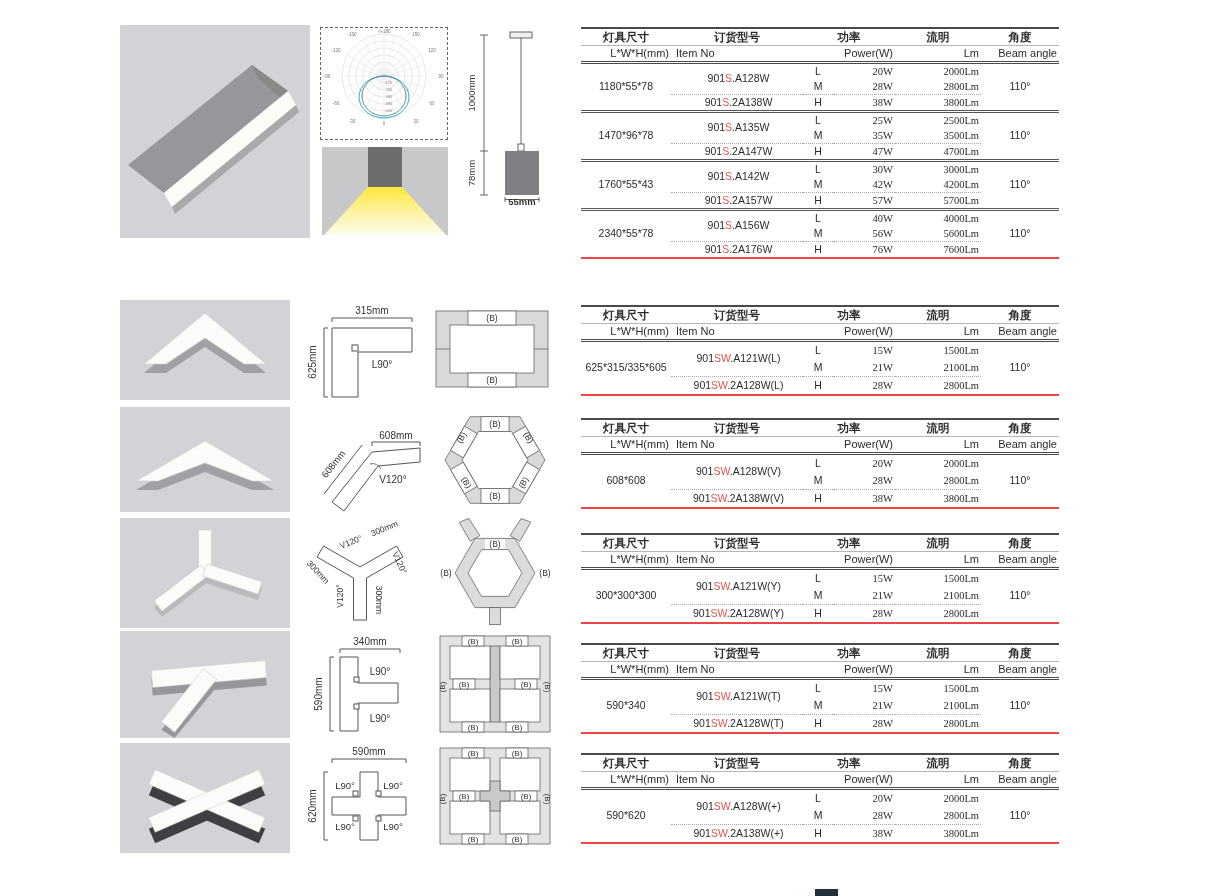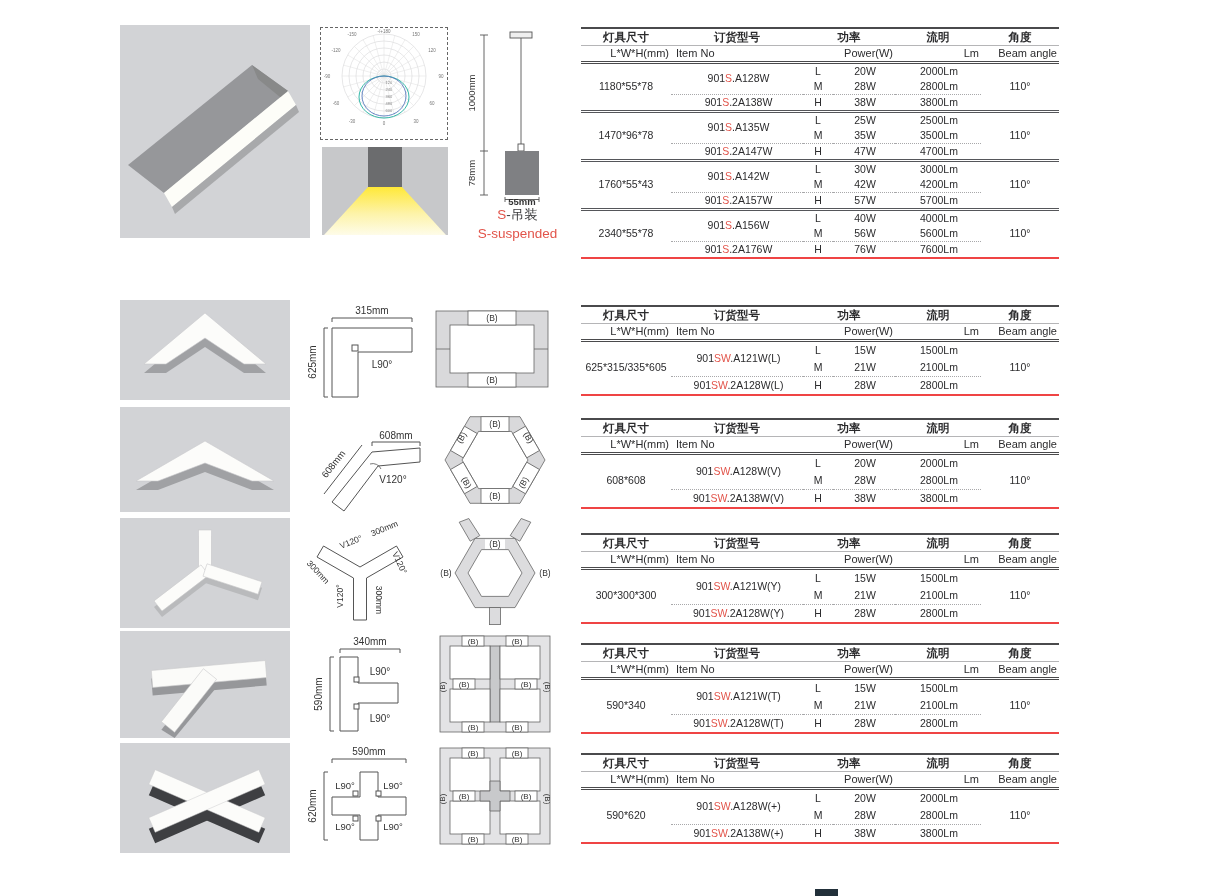--- a/index.html
+++ b/index.html
@@ -12,21 +12,21 @@
           font-size:15px;line-height:29px;padding-left:12px;box-sizing:border-box;letter-spacing:.2px;white-space:nowrap;}
   
   table.spec{position:absolute;border-collapse:collapse;table-layout:fixed;width:478px;border-bottom:2px solid #ef4444;}
   table.spec td{font-size:10.5px;color:#2b2b2d;padding:0 2px;height:15px;line-height:1.05;white-space:nowrap;overflow:hidden;}
   table.spec tr.hcn td{font-weight:bold;font-size:11.5px;text-align:center;height:16px;border-top:2px solid #4a4a4c;border-bottom:1px solid #b5b5b7;}
   table.spec tr.hen td{font-size:11px;text-align:right;height:15px;border-bottom:3px double #4a4a4c;}
   table.spec tr.gs td{border-top:3px double #55565a;}
   table.spec td.size{text-align:center;}
   table.spec td.item{text-align:center;padding-left:5px;}
   table.spec td.pl{text-align:center;}
-  table.spec td.pw,table.spec td.lm{text-align:center;padding-left:4px;}
+  table.spec td.pw,table.spec td.lm{text-align:right;padding-left:4px;font-family:Liberation Serif, serif;}
   table.spec td.ang{text-align:center;}
   table.spec td.dotb{border-bottom:1px dotted #a8a8aa;}
   table.smd tr.body td{height:17px;}
   
   .susp-label{position:absolute;left:455px;top:206px;width:125px;text-align:center;color:#3a3a3c;}
   .susp-label .l1{font-size:13.5px;}
   .susp-label .l2{font-size:13.5px;margin-top:2px;}
   .polar-box{position:absolute;left:320px;top:27px;width:128px;height:113px;border:1px dashed #666;box-sizing:border-box;background:#fff;}
   .cutmark{position:absolute;left:815px;top:889px;width:23px;height:7px;background:#22303a;}
   text{font-family:"Liberation Sans",sans-serif;}
@@ -128,24 +128,20 @@
         <line x1="24" y1="125" x2="24" y2="169"></line>
           <line x1="20" y1="169" x2="28" y2="169"></line>
         <line x1="45" y1="171" x2="45" y2="176"></line>
           <line x1="79" y1="171" x2="79" y2="176"></line>
           <line x1="45" y1="173.5" x2="79" y2="173.5"></line>
       </g>
       <text x="15" y="67" transform="rotate(-90 15 67)" font-size="9.5" fill="#333" text-anchor="middle">1000mm</text>
       <text x="15" y="147" transform="rotate(-90 15 147)" font-size="9.5" fill="#333" text-anchor="middle">78mm</text>
       <text x="62" y="179" font-size="9.5" fill="#333" text-anchor="middle" font-weight="bold">55mm</text>
     </svg>
-  </div>
-  <div class="susp-label">
-    <div class="l1"><span class="red">S</span><span>-吊装</span></div>
-    <div class="l2 red">S-suspended</div>
   </div>
 
   <table class="spec" style="left:581px;top:27px;">
     <colgroup>
         <col style="width:90px">
         <col style="width:132px">
         <col style="width:30px">
         <col style="width:62px">
         <col style="width:86px">
         <col style="width:78px">

